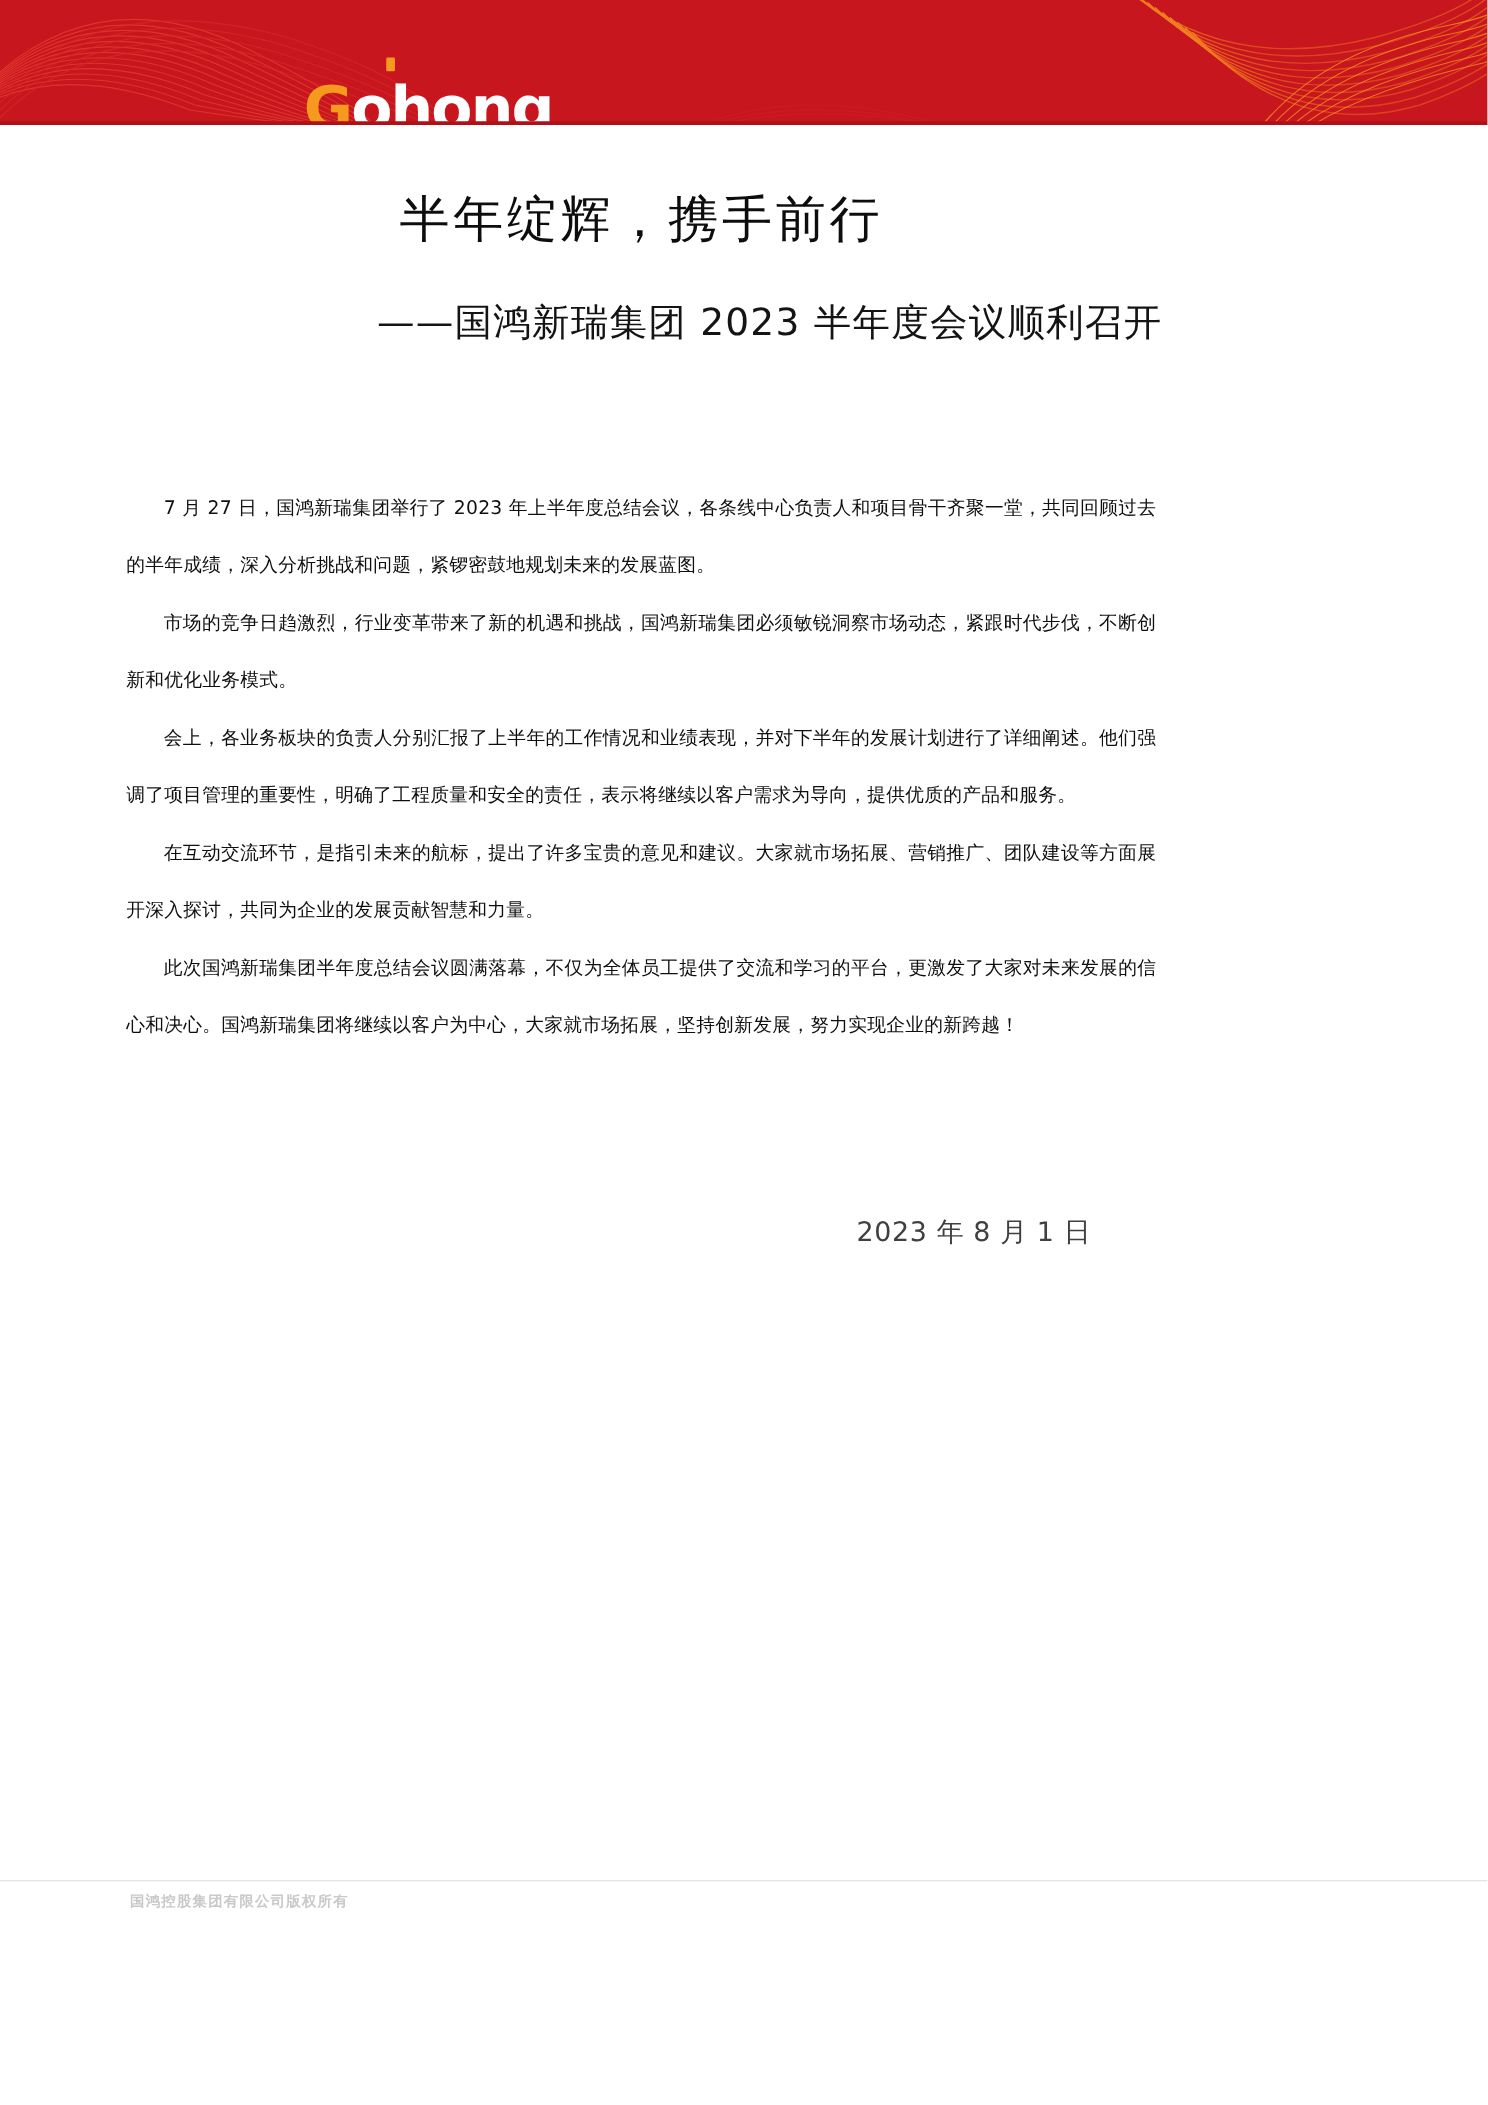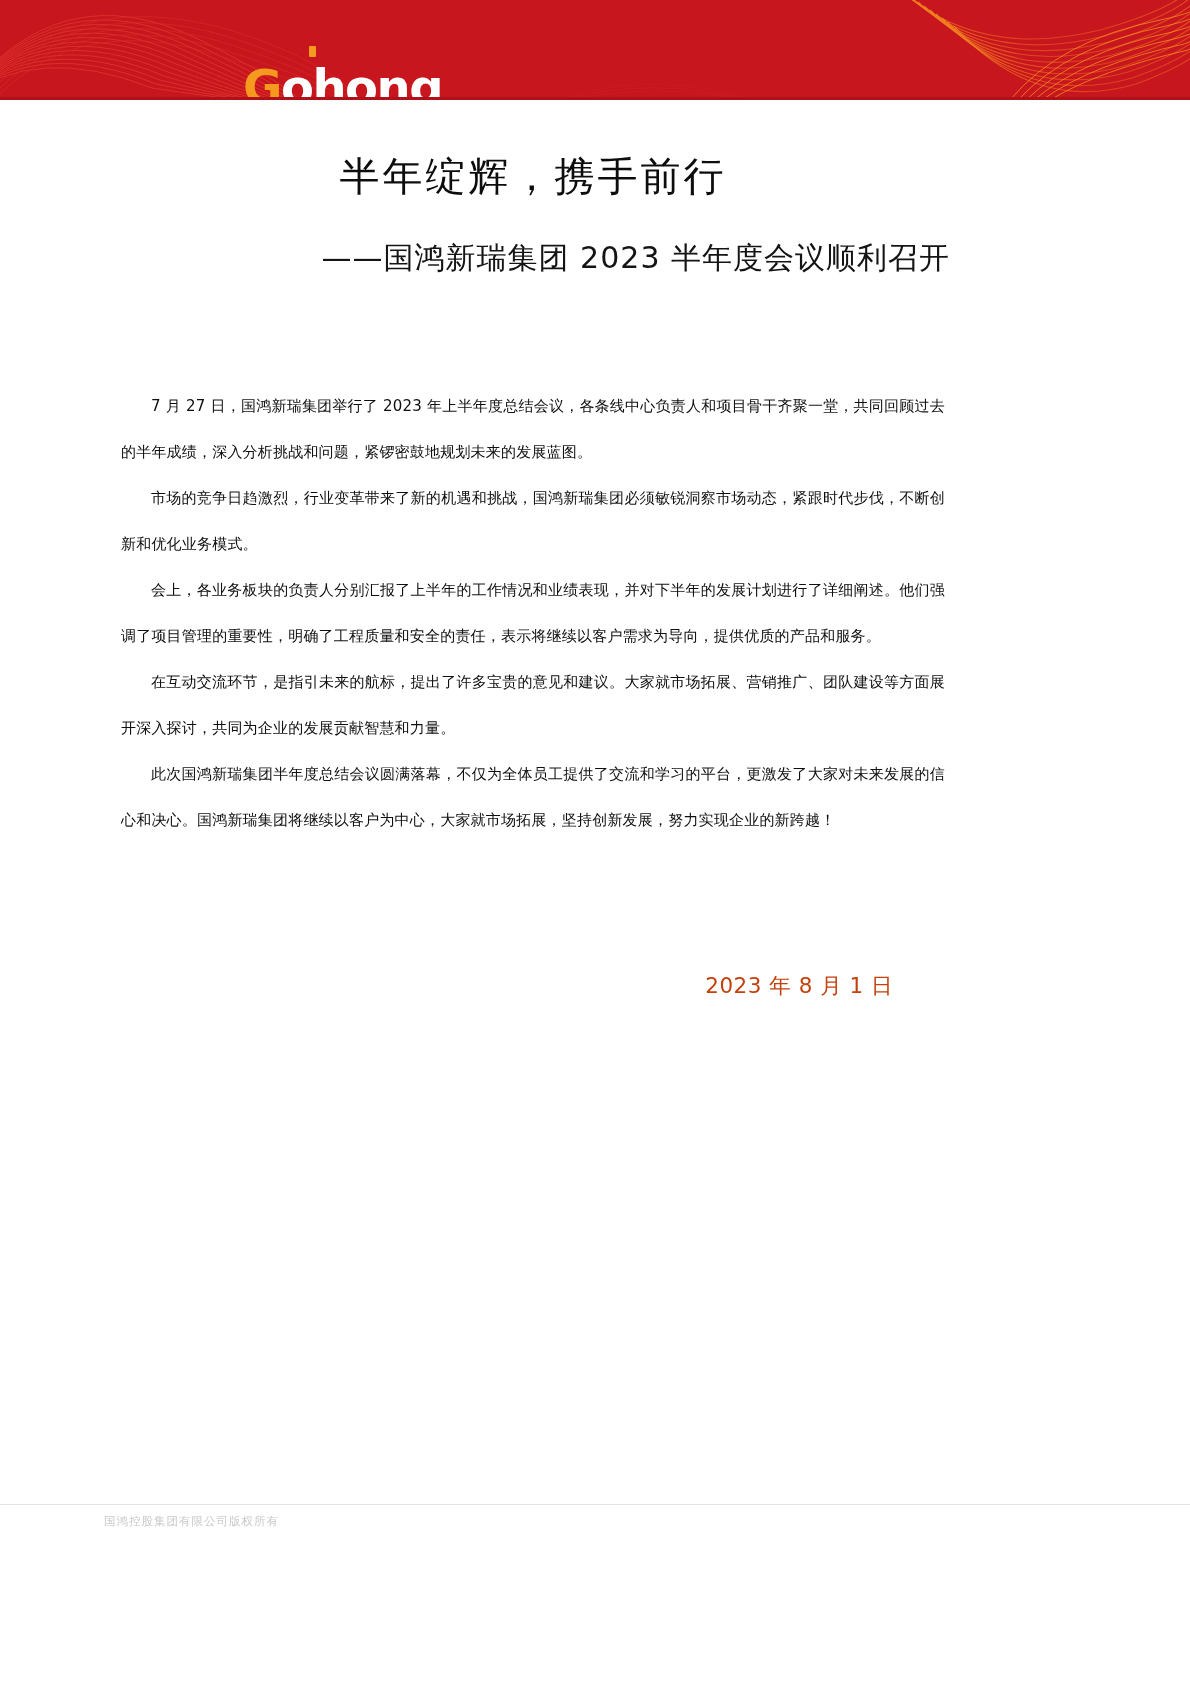--- a/index.html
+++ b/index.html
@@ -36,21 +36,20 @@
   .logo-dot{
     position:absolute; left:28px; top:-17px;
     width:7px; height:11px; background:#F59A1E; border-radius:1px;
   }
 
   
   .page{
     position:relative;
     width:1026px;
     padding:0 95px;
-    margin-left:20px;
   }
 
   .title-block{ padding-top:50px; }
   .doc-title{
     font-family:"DejaVu Sans","Liberation Sans",sans-serif;
     font-size:40px; font-weight:400; color:#0d0d0d;
     text-align:center; letter-spacing:3px;
     line-height:1.3;
   }
   .doc-subtitle{
@@ -75,30 +74,31 @@
     text-indent:2em;
     margin-bottom:0px;
     letter-spacing:0.2px;
   }
 
   .doc-date{
     margin-top:128px;
     text-align:right;
     padding-right:58px;
     font-family:"DejaVu Sans","Liberation Sans",sans-serif;
-    font-size:21.5px; color:#c2410c;
+    font-size:21.5px; color:#404040;
     letter-spacing:0.5px;
   }
 
   
   .footer{
     position:absolute;
     left:0; bottom:0;
     width:1190px;
     height:220px;
+    font-weight:bold;
   }
   .footer-rule{
     position:absolute; left:0; top:40px;
     width:1190px; height:1px; background:#e3e3e3;
   }
   .footer-text{
     position:absolute; left:104px; top:50px;
     font-family:"DejaVu Sans","Liberation Sans",sans-serif;
     font-size:11.5px; color:#c9c9c9; letter-spacing:1px;
   }

